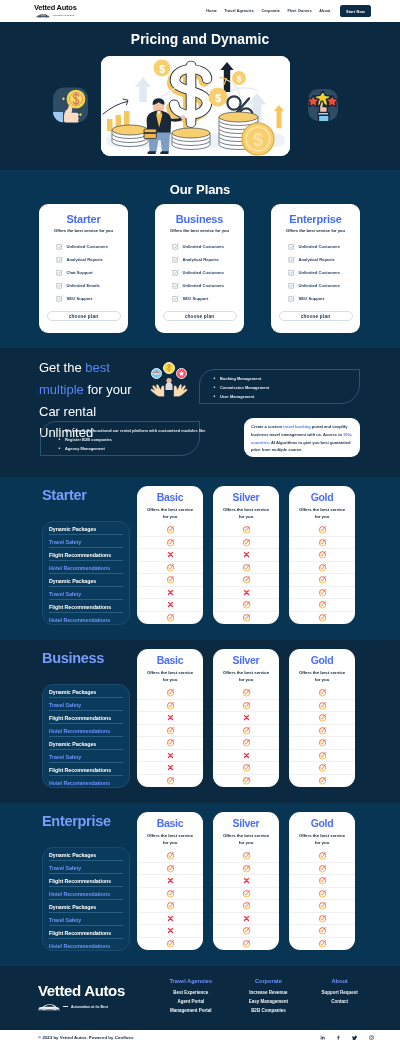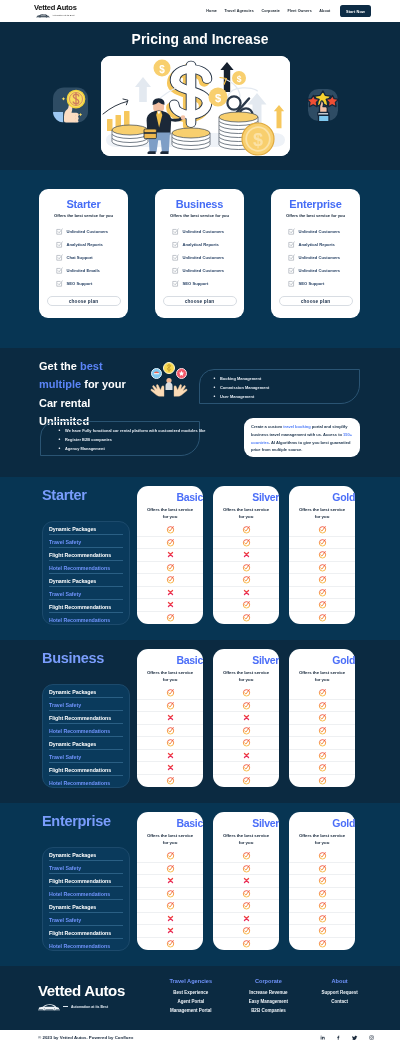--- a/index.html
+++ b/index.html
@@ -41,21 +41,21 @@
   .feat-list { margin-top:7px; width:100%; padding-left:10px; }
   .feat { display:flex; align-items:center; gap:3.5px; height:13px; }
   .feat-label { font-size:4.15px; font-weight:700; color:#1f3a5e; white-space:nowrap; }
   .choose { width:74px; height:10px; border:0.6px solid #d8dde3; border-radius:6px;
             margin-top:6px; display:flex; align-items:center; justify-content:center;
             font-size:4.7px; font-weight:700; color:#20344e; background:#fff; letter-spacing:.2px; }
 
   
   .band { background:#0b2a41; height:129px; position:relative; }
   .band-head { position:absolute; left:39px; top:9px; width:104px;
-               font-size:11px; font-weight:700; color:#fff; line-height:1.68; }
+               font-size:13px; font-weight:400; color:#fff; line-height:1.68; }
   .band-head .hl { color:#5b84f7; }
   .band-ill { position:absolute; left:146px; top:10px; }
   .bullets { position:absolute; left:199px; top:21px; width:161px; height:35px;
              border:0.7px solid #2a5473; border-radius:15px 0 19px 0;
              padding:6px 0 0 14px; }
   .bullets li { list-style:none; position:relative; padding-left:6px; margin-bottom:4.2px;
                 font-weight:700; font-size:3.9px; color:#e8eef5; letter-spacing:.05px; }
   .bullets li:before { content:"•"; position:absolute; left:-0.5px; top:-1.4px; font-size:5.2px; color:#e8eef5; }
   .pill { position:absolute; left:40px; top:73px; width:160px; height:35px;
           border:0.7px solid #2a5473; border-radius:16px 0 19px 0;
@@ -77,21 +77,21 @@
                border:0.7px solid #1c4a6c; border-radius:11px; background:#0a3a5c; }
   .rl { height:13px; display:flex; align-items:center; padding-left:6px;
         font-size:5.3px; font-weight:700; letter-spacing:-.05px; position:relative; }
   .rl:after { content:""; position:absolute; left:6px; right:6px; bottom:0;
               height:0.6px; background:#2a5f84; }
   .rl:last-child:after { display:none; }
   .rl.w { color:#ffffff; }
   .rl.b { color:#6f93fb; }
   .ccards { position:absolute; left:137px; top:0; display:flex; gap:10px; }
   .ccard { width:66px; height:138px; background:#fff; border-radius:11px; padding-top:5px; }
-  .ccard h3 { text-align:right; font-size:10.5px; font-weight:700; color:#4b6ef8; letter-spacing:-.3px; }
+  .ccard h3 { text-align:center; font-size:10.5px; font-weight:700; color:#4b6ef8; letter-spacing:-.3px; }
   .ccard .sub { text-align:center; font-size:4.4px; font-weight:700; color:#15263a;
                 margin:3px auto 0; line-height:1.6; letter-spacing:-.05px; width:50px; }
   .crow { height:12.5px; display:flex; align-items:center; justify-content:center;
           border-bottom:0.6px solid #eef0f2; }
   .crow:last-child { border-bottom:none; }
   .crows { margin-top:4px; }
 
   
   .footer { background:#0b2a41; height:64px; position:relative; }
   .f-logo { position:absolute; left:38px; top:17px; }
@@ -155,21 +155,21 @@
     <div class="nav">
       <a href="#">Home</a>
       <a href="#">Travel Agencies</a>
       <a href="#">Corporate</a>
       <a href="#">Fleet Owners</a>
       <a href="#">About</a>
       <button class="cta">Start Now</button>
     </div>
   </div>
   <div class="hero">
-    <h1>Pricing and Increase</h1>
+    <h1>Pricing and Dynamic</h1>
     <div class="hero-row">
 
       <svg class="badge badge-l" width="37" height="38" viewBox="0 0 74 76">
         <defs>
             <clipPath id="bclip">
               <rect x="2" y="3" width="70" height="70" rx="22"></rect>
             </clipPath>
           </defs>
         <rect x="2" y="3" width="70" height="70" rx="22" fill="#2e4c64"></rect>
         <g clip-path="url(#bclip)">
@@ -294,20 +294,21 @@
           <path d="M21 19 l3.2 6.3 l7 1 q1.8 .3 .5 1.6 l-5 4.9 l1.2 7 q.3 1.8 -1.3 1 l-6.3 -3.3 l-6.3 3.3 q-1.6 .8 -1.3 -1 l1.2 -7 l-5 -4.9 q-1.3 -1.3 .5 -1.6 l7 -1 z" fill="#ef4f34"></path>
           <path d="M59 19 l3.2 6.3 l7 1 q1.8 .3 .5 1.6 l-5 4.9 l1.2 7 q.3 1.8 -1.3 1 l-6.3 -3.3 l-6.3 3.3 q-1.6 .8 -1.3 -1 l1.2 -7 l-5 -4.9 q-1.3 -1.3 .5 -1.6 l7 -1 z" fill="#ef4f34"></path>
         </g>
         <path d="M33 56 l0 -11.5 c0 -4 .5 -6.4 1.5 -8 c.9 -1.5 1.2 -2.6 1.2 -4.4 c0 -2.2 2 -3 3.4 -1.7 c2 1.8 2.4 5.6 1.6 8.4 l-.7 2.6 l5 0 c2.2 0 3.5 1.4 3.5 3.2 l0 11.4 z" fill="#f2c0a6" stroke="#12263a" stroke-width="2.6" stroke-linejoin="round"></path>
         <rect x="29.5" y="53" width="22" height="6" rx="1" fill="#fff" stroke="#12263a" stroke-width="2.6"></rect>
         <rect x="31" y="58.5" width="21" height="13" rx="1.5" fill="#7ec8ee" stroke="#12263a" stroke-width="2.6"></rect>
       </svg>
     </div>
   </div>
   <div class="plans">
+    <h2>Our Plans</h2>
     <div class="plan-row" id="plan-row">
         <div class="plan-card">
           <div class="plan-name">Starter</div>
           <div class="plan-sub">Offers the best service for you</div>
           <div class="feat-list">
             <div class="feat">
               <svg class="chk" width="7" height="7" viewBox="0 0 22 22">
                 <path d="M17.5 8.5 L17.5 19.5 L2.5 19.5 L2.5 4.5 L13 4.5" fill="none" stroke="#9aa2ab" stroke-width="1.9" stroke-linecap="round"></path>
                 <path d="M6.5 11.5 L10 15 L20 2.5" fill="none" stroke="#9aa2ab" stroke-width="1.9" stroke-linecap="round" stroke-linejoin="round"></path>
               </svg>

